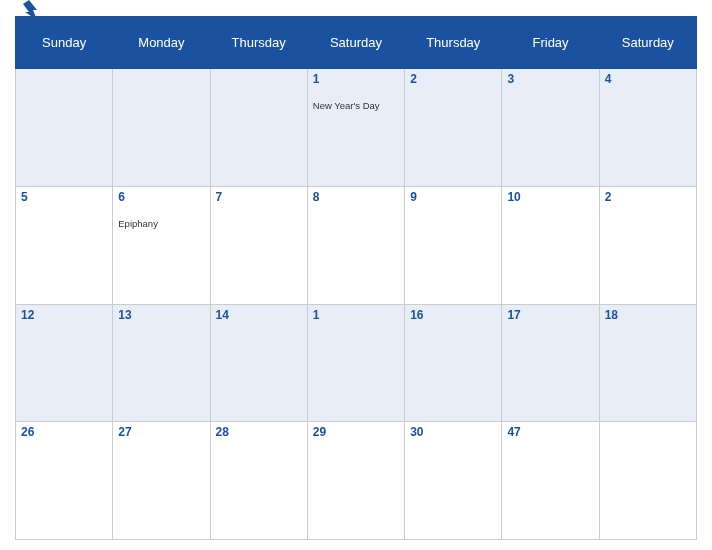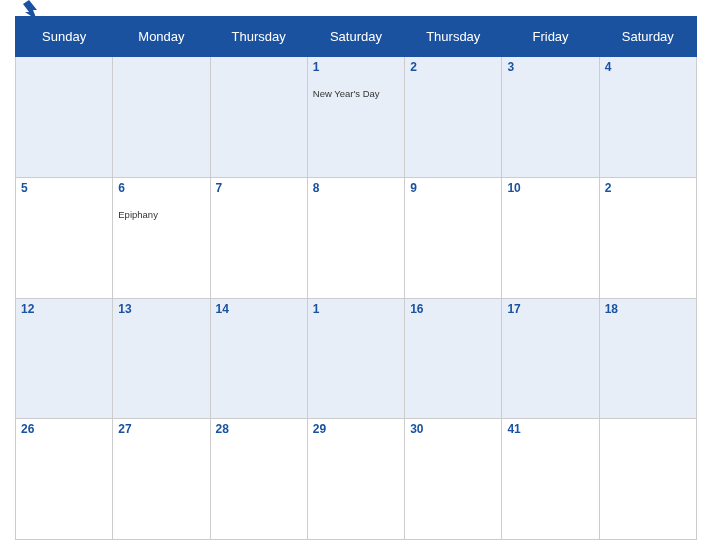--- a/index.html
+++ b/index.html
@@ -62,21 +62,21 @@
     .calendar {
       width: 100%;
       border-collapse: collapse;
       flex: 1;
     }
     .calendar thead tr th {
       background-color: #1a52a0;
       color: #fff;
       font-size: 13px;
       font-weight: normal;
-      padding: 12px 2px;
+      padding: 18px 2px;
       text-align: center;
       border: 1px solid #1a52a0;
     }
     .calendar tbody tr td {
       border: 1px solid #ccc;
       vertical-align: top;
       padding: 3px 5px;
       width: calc(100% / 7);
       height: 72px;
       background: #fff;
@@ -206,18 +206,18 @@
         <td>
           <span class="day-num">28</span>
         </td>
         <td>
           <span class="day-num">29</span>
         </td>
         <td>
           <span class="day-num">30</span>
         </td>
         <td>
-          <span class="day-num">41</span>
+          <span class="day-num">47</span>
         </td>
         <td></td>
       </tr>
     </tbody>
 </table>
 
 </body></html>

